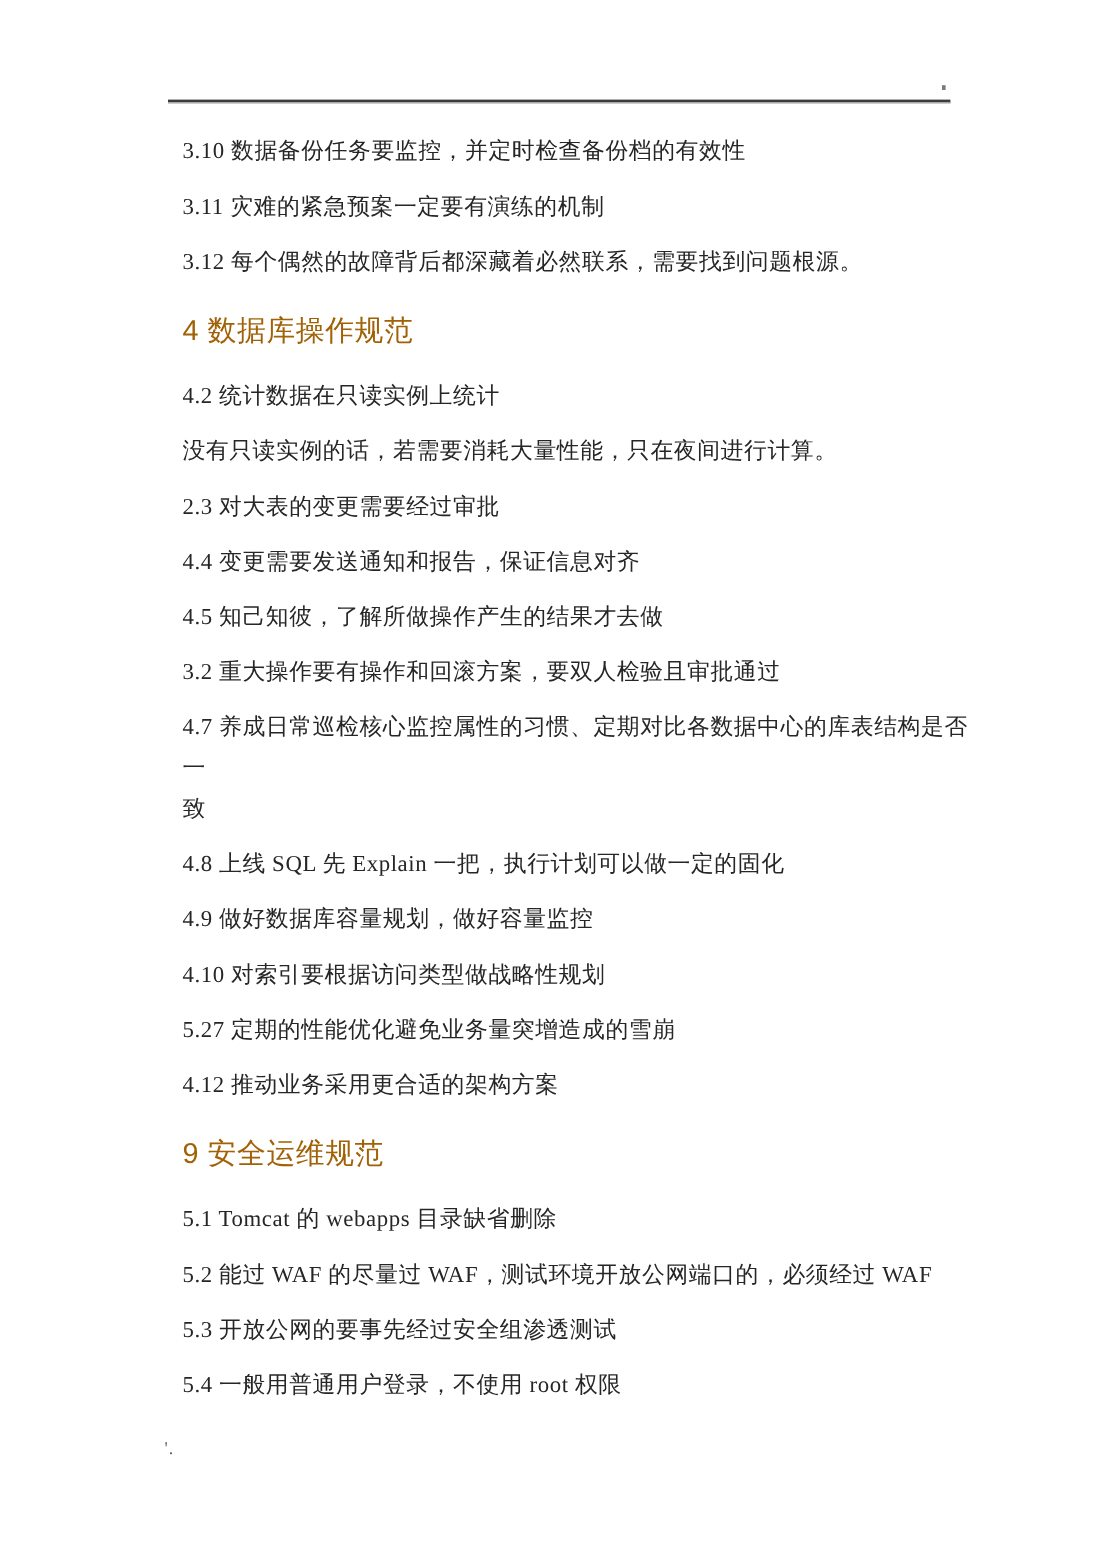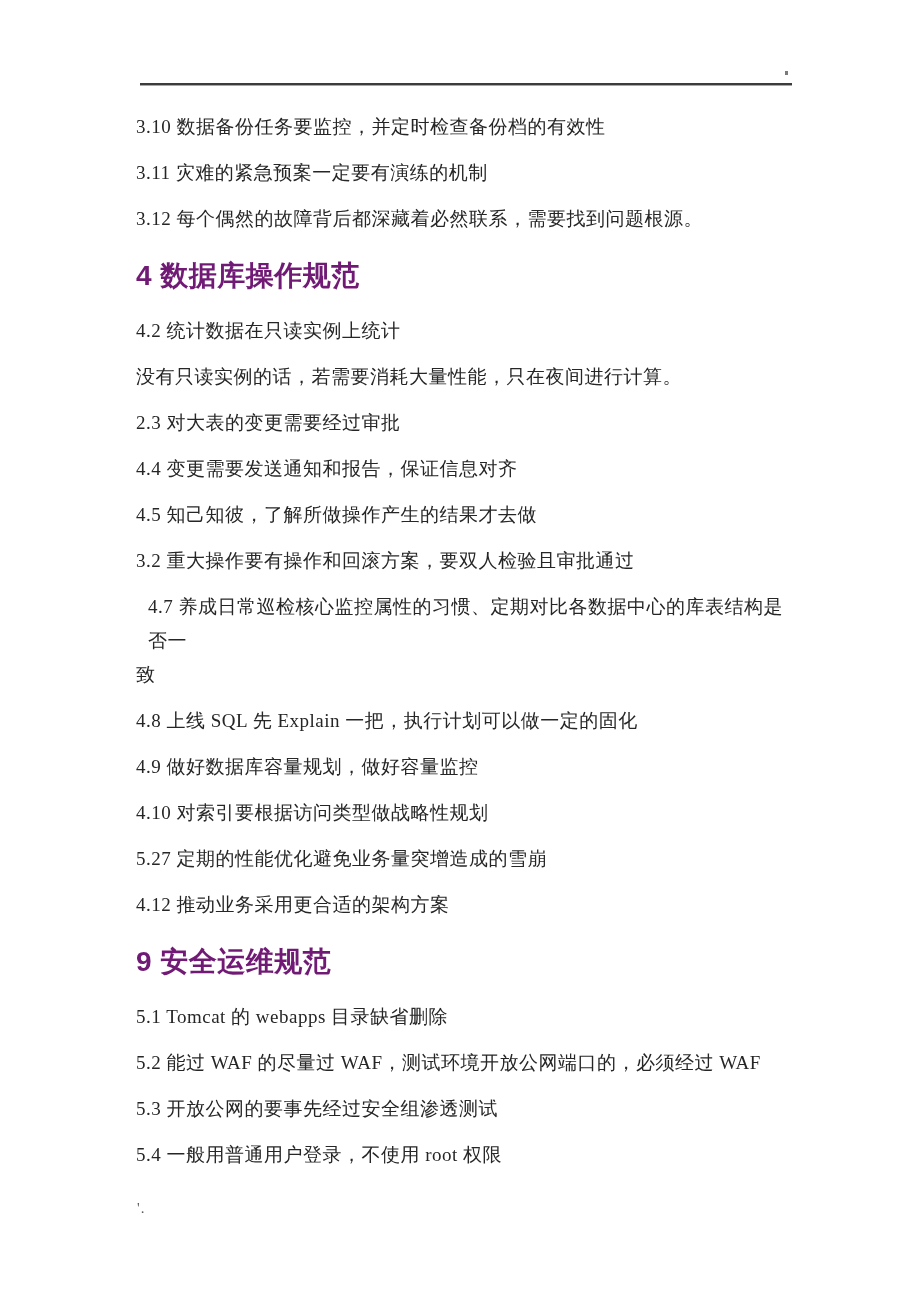--- a/index.html
+++ b/index.html
@@ -26,38 +26,38 @@
   }
   .fmark {
     position: absolute;
     left: 137px; top: 1200px;
     font-size: 15px;
     color: #5a5a5a;
     letter-spacing: 1px;
   }
   .content {
     position: absolute;
-    left: 136px; top: 110px;
+    left: 152px; top: 110px;
     width: 662px;
   }
   .p {
     font-size: 19px;
     line-height: 34px;
     margin: 0 0 12px 0;
     letter-spacing: 0.5px;
     white-space: normal;
   }
-  .p.wrap-start { margin-bottom: 0; margin-left: 12px; }
+  .p.wrap-start { margin-bottom: 0; }
   .p.wrap-end   { margin-top: 0; }
   .hd {
     font-family: "Liberation Sans", "DejaVu Sans", sans-serif;
-    font-size: 28px;
+    font-size: 24px;
     line-height: 40px;
-    font-weight: bold;
-    color: #701a75;
+    font-weight: normal;
+    color: #a16207;
     margin: 20px 0 18px 0;
     letter-spacing: 0.5px;
   }
 </style>
 </head>
 <body>
 
 <div class="page">
 
   <div class="rule"></div>

